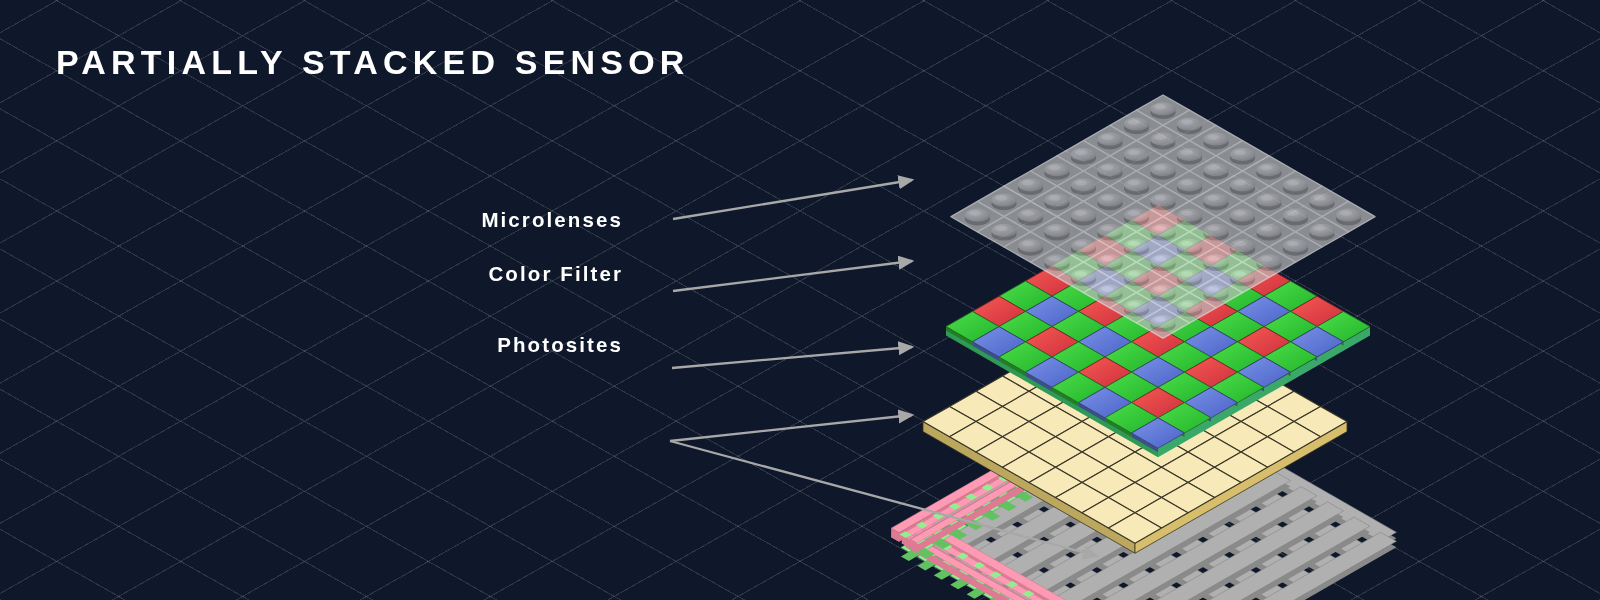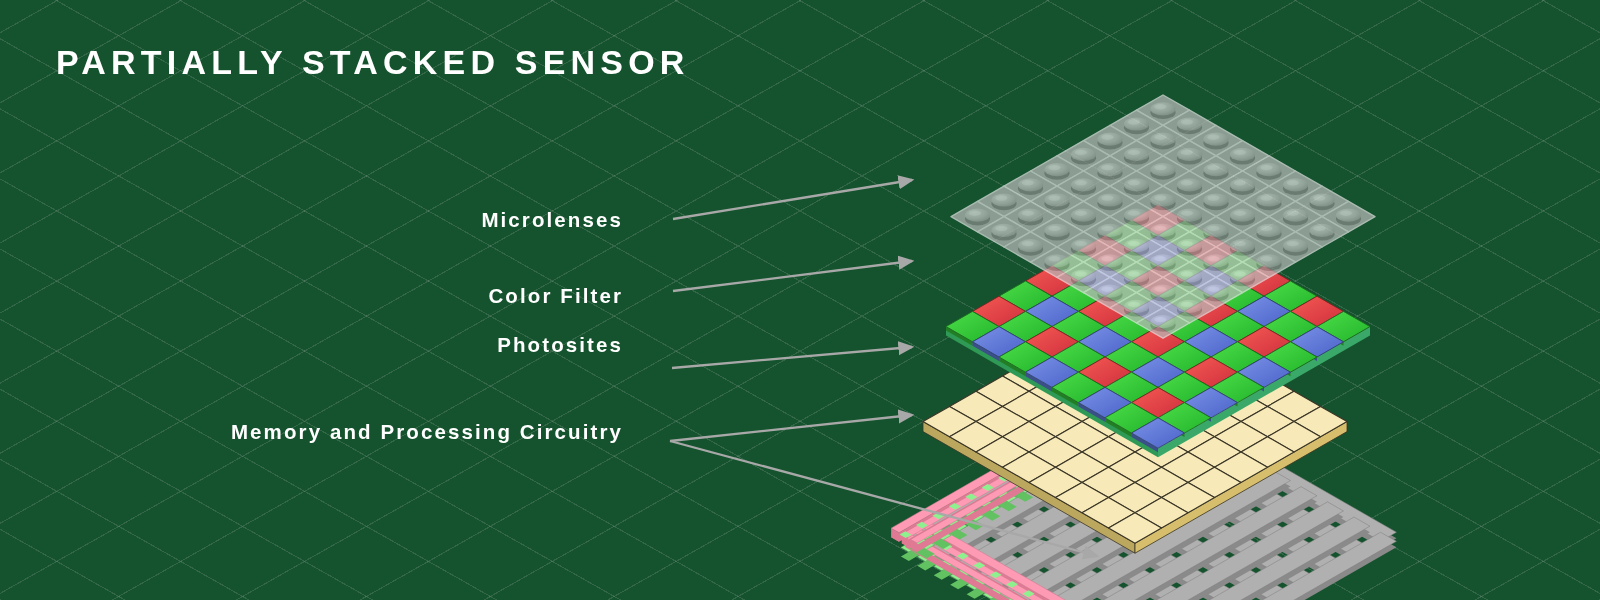--- a/index.html
+++ b/index.html
@@ -5,21 +5,21 @@
   html, body {
     margin: 0; padding: 0;
     width: 1600px; height: 600px;
     overflow: hidden;
     background: #333333;
     font-family: "Liberation Sans", sans-serif;
   }
   #stage {
     position: relative;
     width: 1600px; height: 600px;
-    background-color: #14532d;
+    background-color: #0f172a;
     overflow: hidden;
   }
   
   #bg-pattern {
     position: absolute; inset: 0;
     background-image:
       repeating-linear-gradient(29.5deg,
         rgba(200,200,200,0.17) 0px, rgba(200,200,200,0.17) 1.1px,
         rgba(0,0,0,0) 1.1px, rgba(0,0,0,0) 61px),
       repeating-linear-gradient(-29.5deg,
@@ -42,21 +42,21 @@
     color: #ffffff;
     font-size: 20.5px;
     font-weight: bold;
     letter-spacing: 2.1px;
     white-space: nowrap;
     text-align: left;
     right: 977px; 
     line-height: 26px;
   }
   #lbl-0 { top: 207px; }
-  #lbl-1 { top: 283px; }
+  #lbl-1 { top: 261px; }
   #lbl-2 { top: 332px; }
   #lbl-3 { top: 419px; }
   svg.art { position: absolute; left: 0; top: 0; }
 </style>
 </head>
 <body>
 
 <div id="stage">
 
   <div id="bg-pattern"></div>
@@ -706,15 +706,14 @@
         <line x1="670" y1="441" x2="912" y2="415" stroke="#a8a8a8" stroke-width="2.3" marker-end="url(#arrowHead)"></line>
         <line x1="670" y1="441" x2="1097" y2="556" stroke="#a8a8a8" stroke-width="2.3" marker-end="url(#arrowHead)"></line>
       </g>
   </svg>
 
   <div id="title">PARTIALLY STACKED SENSOR</div>
 
   <div class="layer-label" id="lbl-0">Microlenses</div>
   <div class="layer-label" id="lbl-1">Color Filter</div>
   <div class="layer-label" id="lbl-2">Photosites</div>
-  <div class="layer-label" id="lbl-3">Memory and Processing Circuitry</div>
 
 </div>
 
 </body></html>

